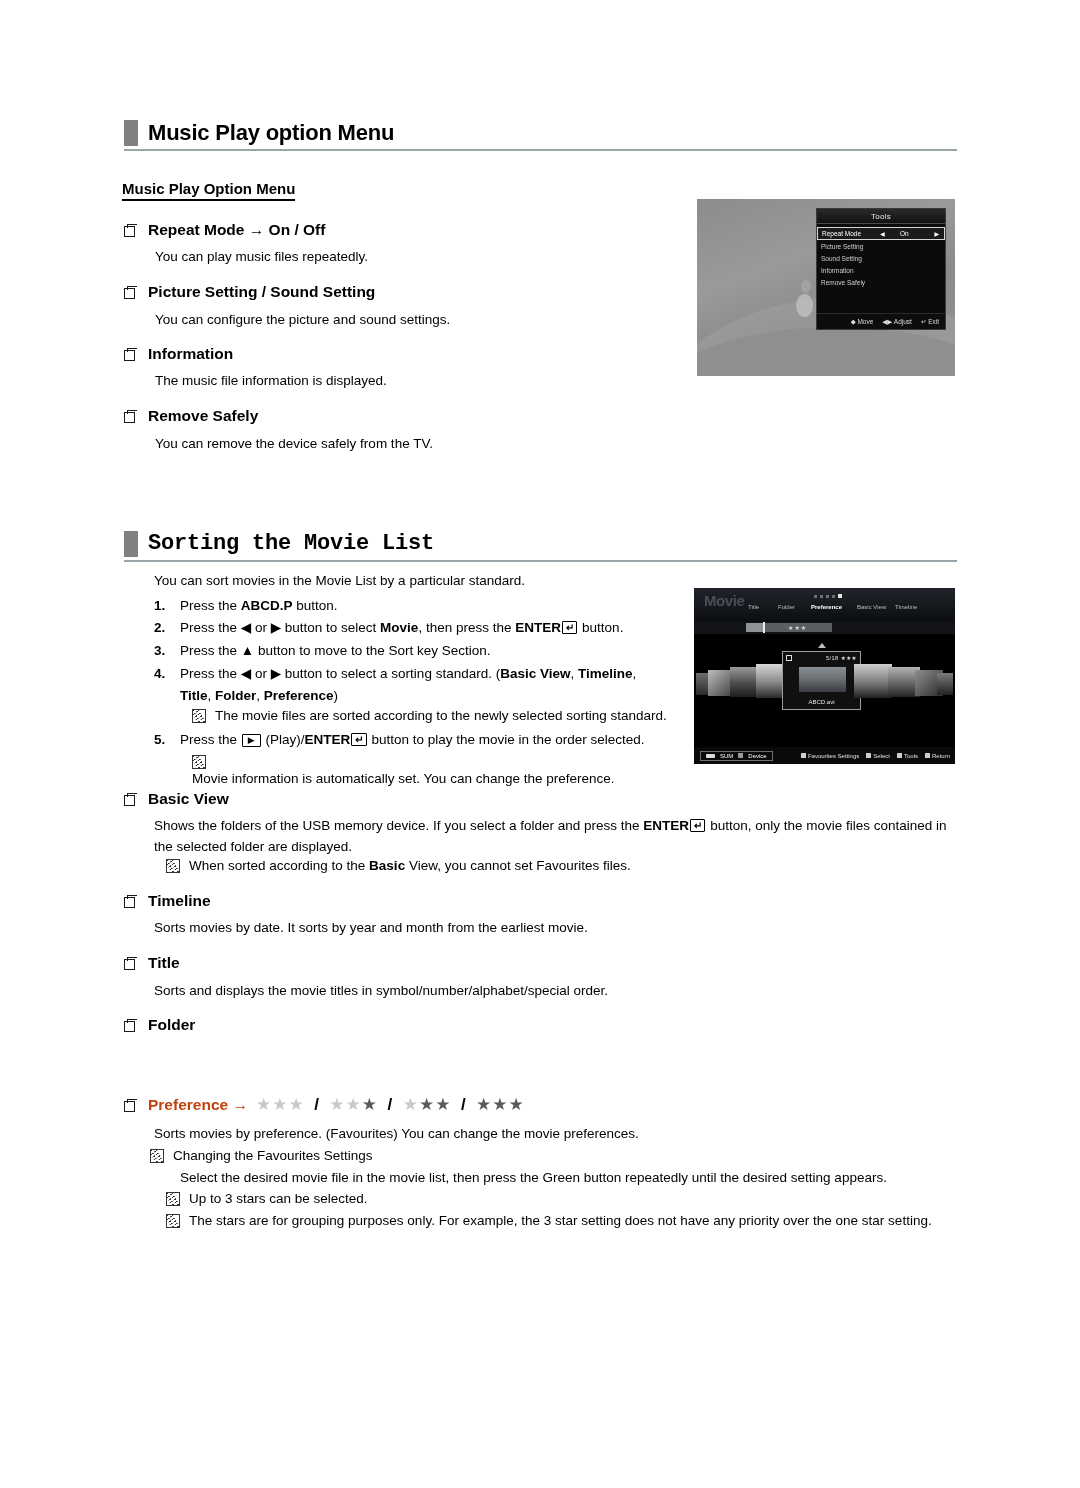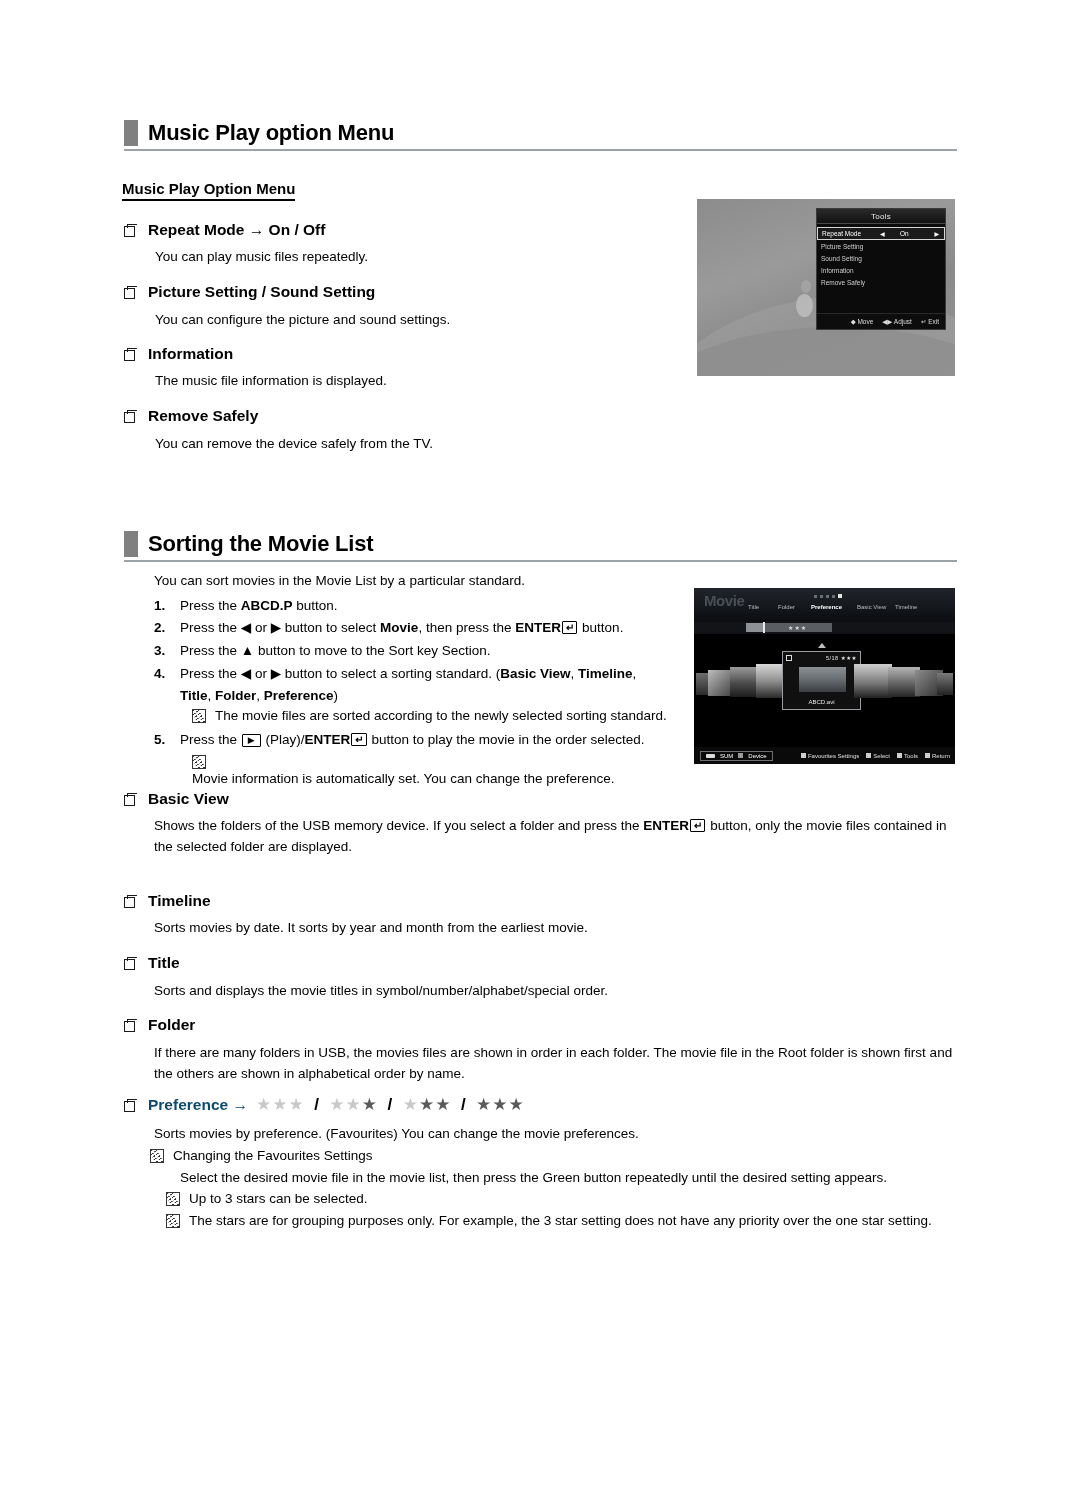--- a/index.html
+++ b/index.html
@@ -269,21 +269,21 @@
           <i>Adjust</i>
         </span>
         <span>
           <i>↵</i>
           <i>Exit</i>
         </span>
       </div>
     </div>
   </div>
 
-  <div class="sec-head" style="left:124px; top:531px;">
+  <div class="sec-head" style="left:124px; top:531px;font-family:Liberation Mono, monospace;">
     <div class="marker"></div>
     <div class="htxt">Sorting the Movie List</div>
   </div>
   <div class="sec-rule" style="left:124px; top:560px; width:833px;"></div>
 
   <div class="body-line" style="left:154px; top:571px;">You can sort movies in the Movie List by a particular standard.</div>
 
   <div class="step" style="left:154px; top:595px;">
     <span class="num">1.</span>
     <span class="txt">Press the <b>ABCD.P</b> button.</span>
@@ -397,42 +397,45 @@
         <span><span class="sq"></span><span>Return</span></span>
       </div>
     </div>
   </div>
 
   <div class="bullet-row" style="left:124px; top:790px;">
     <div class="bullet-box"></div>
     <div class="bullet-label">Basic View</div>
   </div>
   <div class="body-block" style="left:154px; top:815px; width:804px;">Shows the folders of the USB memory device. If you select a folder and press the <b>ENTER</b><span class="enter-ic">↵</span> button, only the movie files contained in the selected folder are displayed.</div>
+  <div class="note" style="left:154px; top:856px;">
+    <span class="pic"></span>
+    <span>When sorted according to the <b>Basic</b> View, you cannot set Favourites files.</span>
+  </div>
 
   <div class="bullet-row" style="left:124px; top:892px;">
     <div class="bullet-box"></div>
     <div class="bullet-label">Timeline</div>
   </div>
   <div class="body-line" style="left:154px; top:918px;">Sorts movies by date. It sorts by year and month from the earliest movie.</div>
 
   <div class="bullet-row" style="left:124px; top:954px;">
     <div class="bullet-box"></div>
     <div class="bullet-label">Title</div>
   </div>
   <div class="body-line" style="left:154px; top:981px;">Sorts and displays the movie titles in symbol/number/alphabet/special order.</div>
 
   <div class="bullet-row" style="left:124px; top:1016px;">
     <div class="bullet-box"></div>
     <div class="bullet-label">Folder</div>
   </div>
-  <div class="body-block" style="left:154px; top:1042px; width:804px;">If there are many folders in USB, the movies files are shown in order in each folder. The movie file in the Root folder is shown first and the others are shown in alphabetical order by name.</div>
 
   <div class="bullet-row" style="left:124px; top:1096px; align-items:center;">
     <div class="bullet-box" style="margin-top:2px;"></div>
-    <div class="bullet-label" style="color:#0c4a6e;">Preference →</div>
+    <div class="bullet-label" style="color:#c2410c;">Preference →</div>
     <div class="stars" style="margin-left:8px;">
       <span class="st-off">★★★</span>
       <span class="slash">/</span>
       <span><span class="st-off">★★</span><span class="st-on">★</span></span>
       <span class="slash">/</span>
       <span><span class="st-off">★</span><span class="st-on">★★</span></span>
       <span class="slash">/</span>
       <span class="st-on">★★★</span>
     </div>
   </div>

